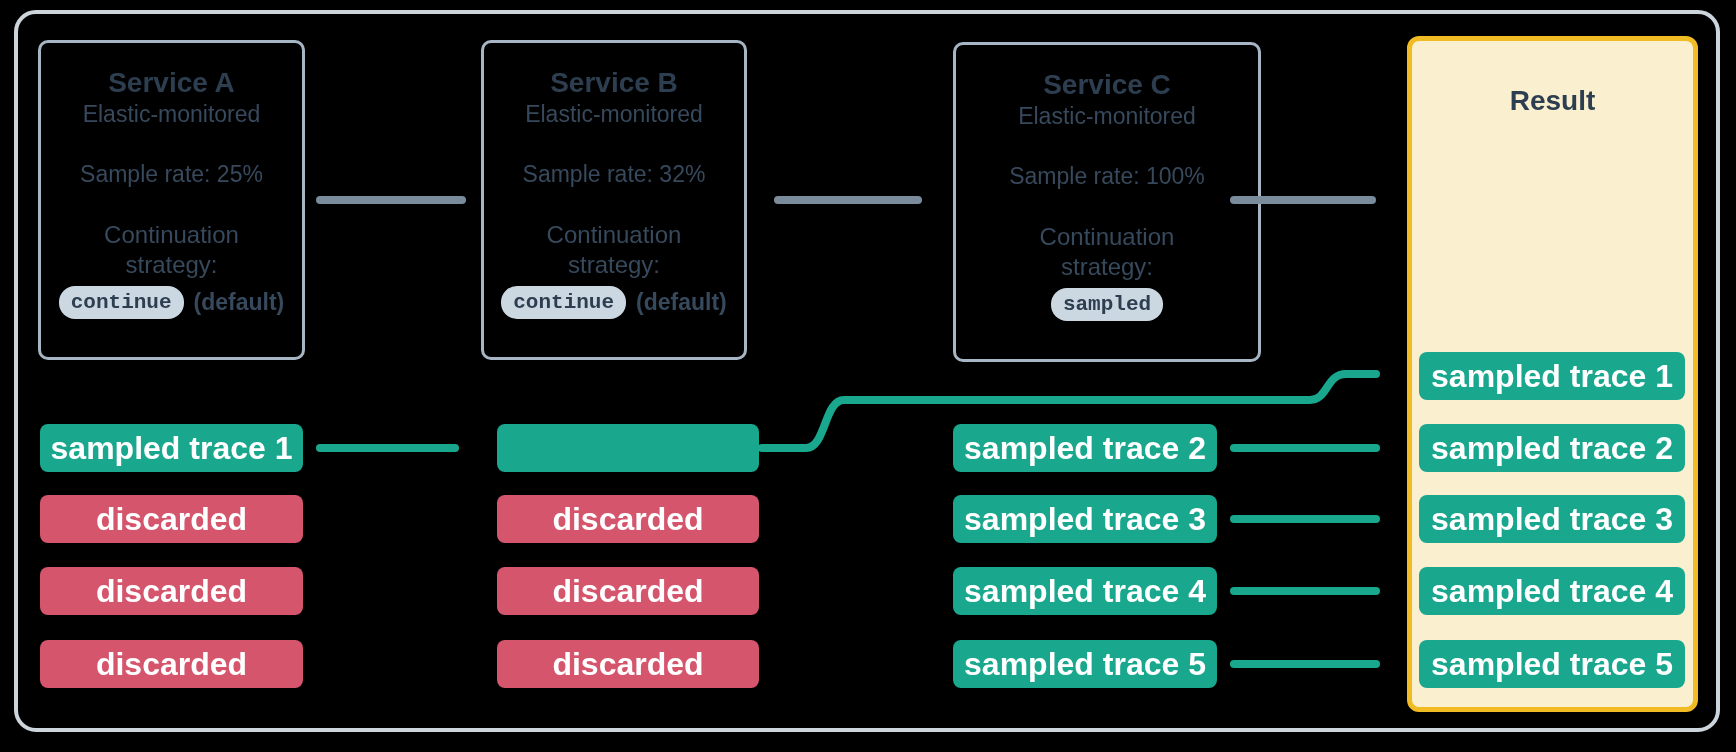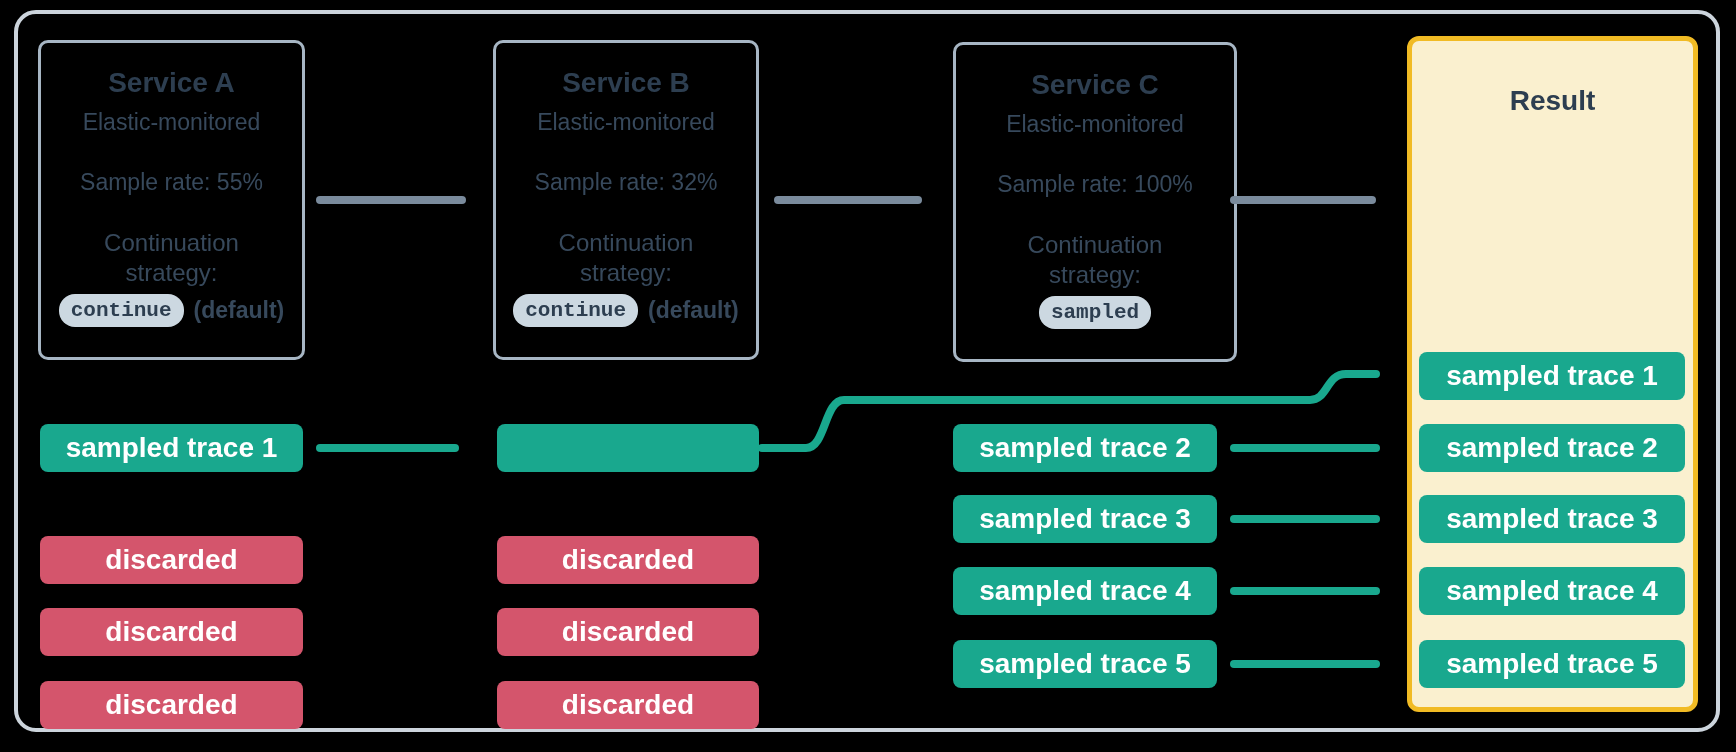--- a/index.html
+++ b/index.html
@@ -36,29 +36,29 @@
   .service-box {
     position: absolute;
     border: 3px solid var(--box-border);
     border-radius: 10px;
     display: flex;
     flex-direction: column;
     align-items: center;
     color: var(--body-text);
   }
   .box-a { left: 38px;  top: 40px; width: 267px; height: 320px; }
-  .box-b { left: 493px; top: 40px; width: 266px; height: 320px; }
-  .box-c { left: 953px; top: 42px; width: 284px; height: 320px; }
+  .box-b { left: 481px; top: 40px; width: 266px; height: 320px; }
+  .box-c { left: 953px; top: 42px; width: 308px; height: 320px; }
   .svc-title {
     margin-top: 24px;
     font-size: 28px;
     font-weight: 700;
     color: var(--heading-text);
   }
-  .svc-sub   { margin-top: 10px; font-size: 23px; font-weight: 500; }
+  .svc-sub   { margin-top: 2px; font-size: 23px; font-weight: 500; }
   .svc-rate  { margin-top: 33px; font-size: 23px; font-weight: 500; }
   .svc-strategy {
     margin-top: 32px;
     font-size: 24px;
     font-weight: 500;
     line-height: 30px;
     max-width: 170px;
     text-align: center;
   }
   .svc-chip-row {
@@ -91,28 +91,28 @@
     margin-top: 44px;
     font-size: 28px;
     font-weight: 700;
     color: var(--heading-text);
   }
   .pill {
     position: absolute;
     height: 48px;
     border-radius: 8px;
     color: var(--pill-text);
-    font-size: 28px;
+    font-size: 32px;
     font-weight: 600;
     line-height: 48px;
     text-align: center;
     white-space: nowrap;
   }
   .pill.sampled   { background: var(--sampled); }
-  .pill.discarded { background: var(--discarded); margin-top: 41px; }
+  .pill.discarded { background: var(--discarded); }
   .col-a { left: 40px;  width: 263px; }
   .col-b { left: 497px; width: 262px; }
   .col-c { left: 953px; width: 264px; }
   .col-r { left: 1419px; width: 266px; }
   .row-0 { top: 352px; }
   .row-1 { top: 424px; }
   .row-2 { top: 495px; }
   .row-3 { top: 567px; }
   .row-4 { top: 640px; }
   svg.arrows {
@@ -128,21 +128,21 @@
 </head>
 <body>
 
 <div class="canvas">
 
   <div class="frame"></div>
 
   <div class="service-box box-a">
     <div class="svc-title">Service A</div>
     <div class="svc-sub">Elastic-monitored</div>
-    <div class="svc-rate">Sample rate: 55%</div>
+    <div class="svc-rate">Sample rate: 25%</div>
     <div class="svc-strategy">Continuation strategy:</div>
     <div class="svc-chip-row">
       <span class="chip">continue</span>
       <span class="chip-note">(default)</span>
     </div>
   </div>
 
   <div class="service-box box-b">
     <div class="svc-title">Service B</div>
     <div class="svc-sub">Elastic-monitored</div>

